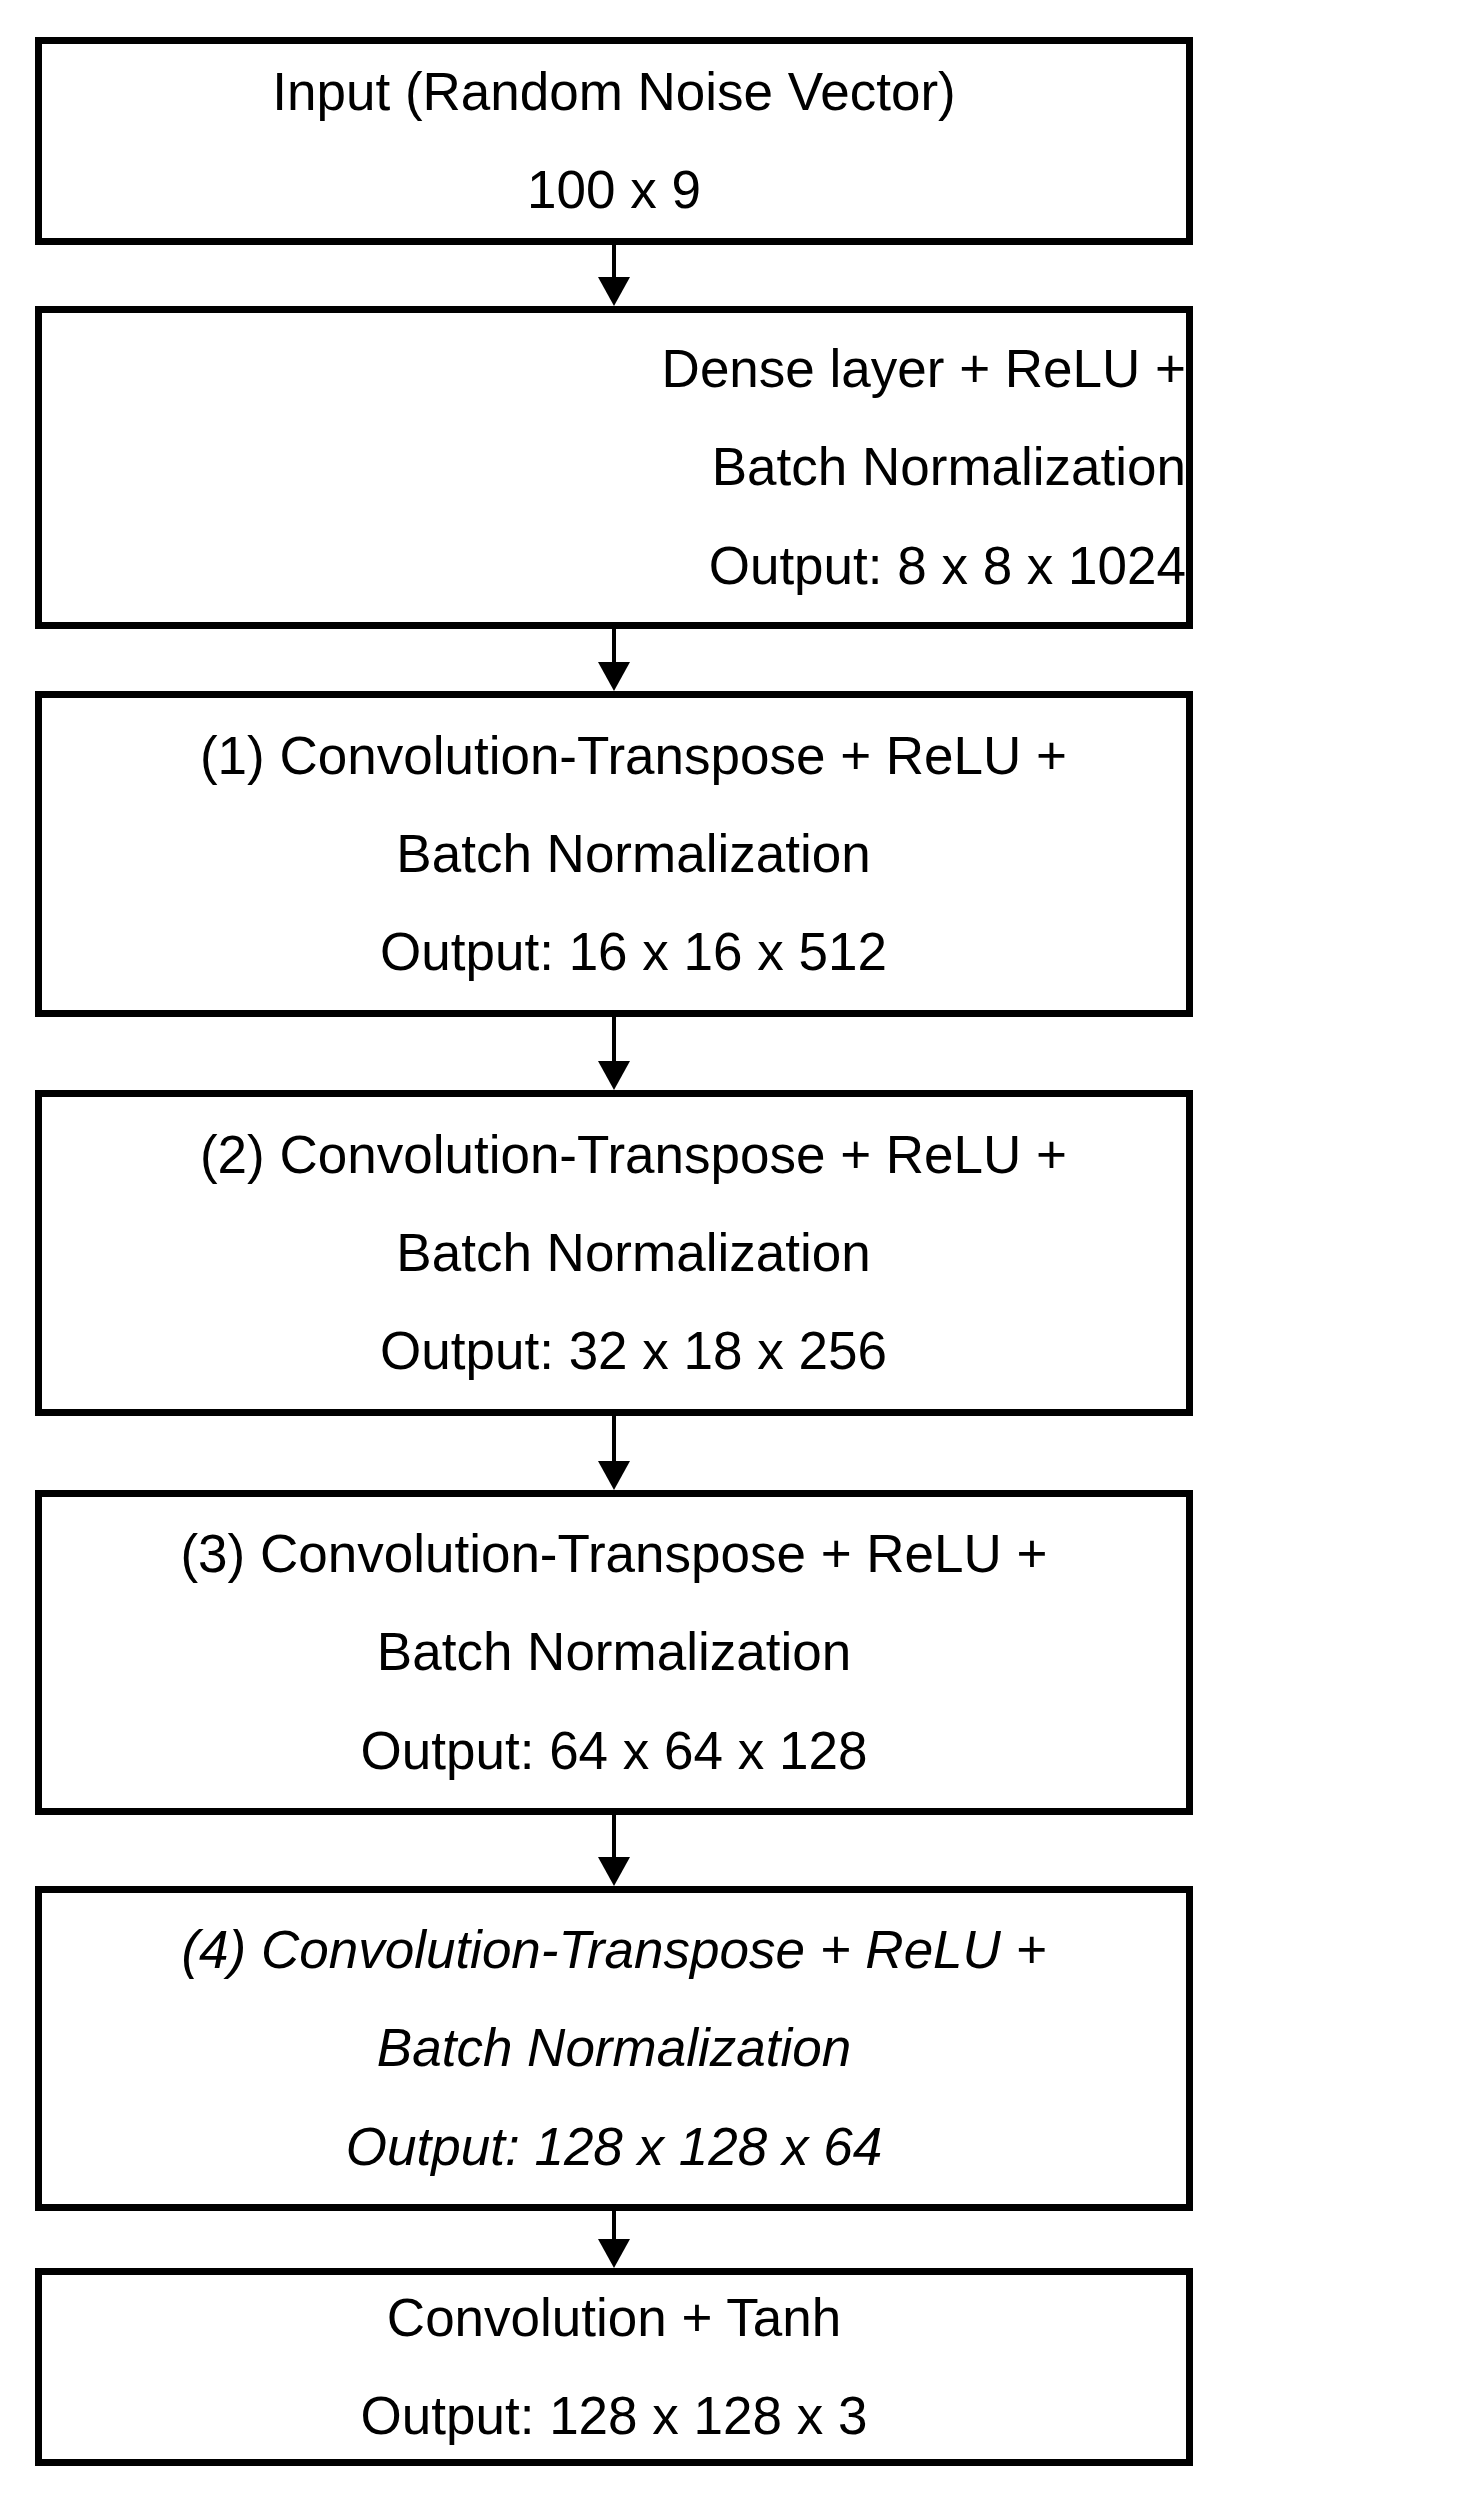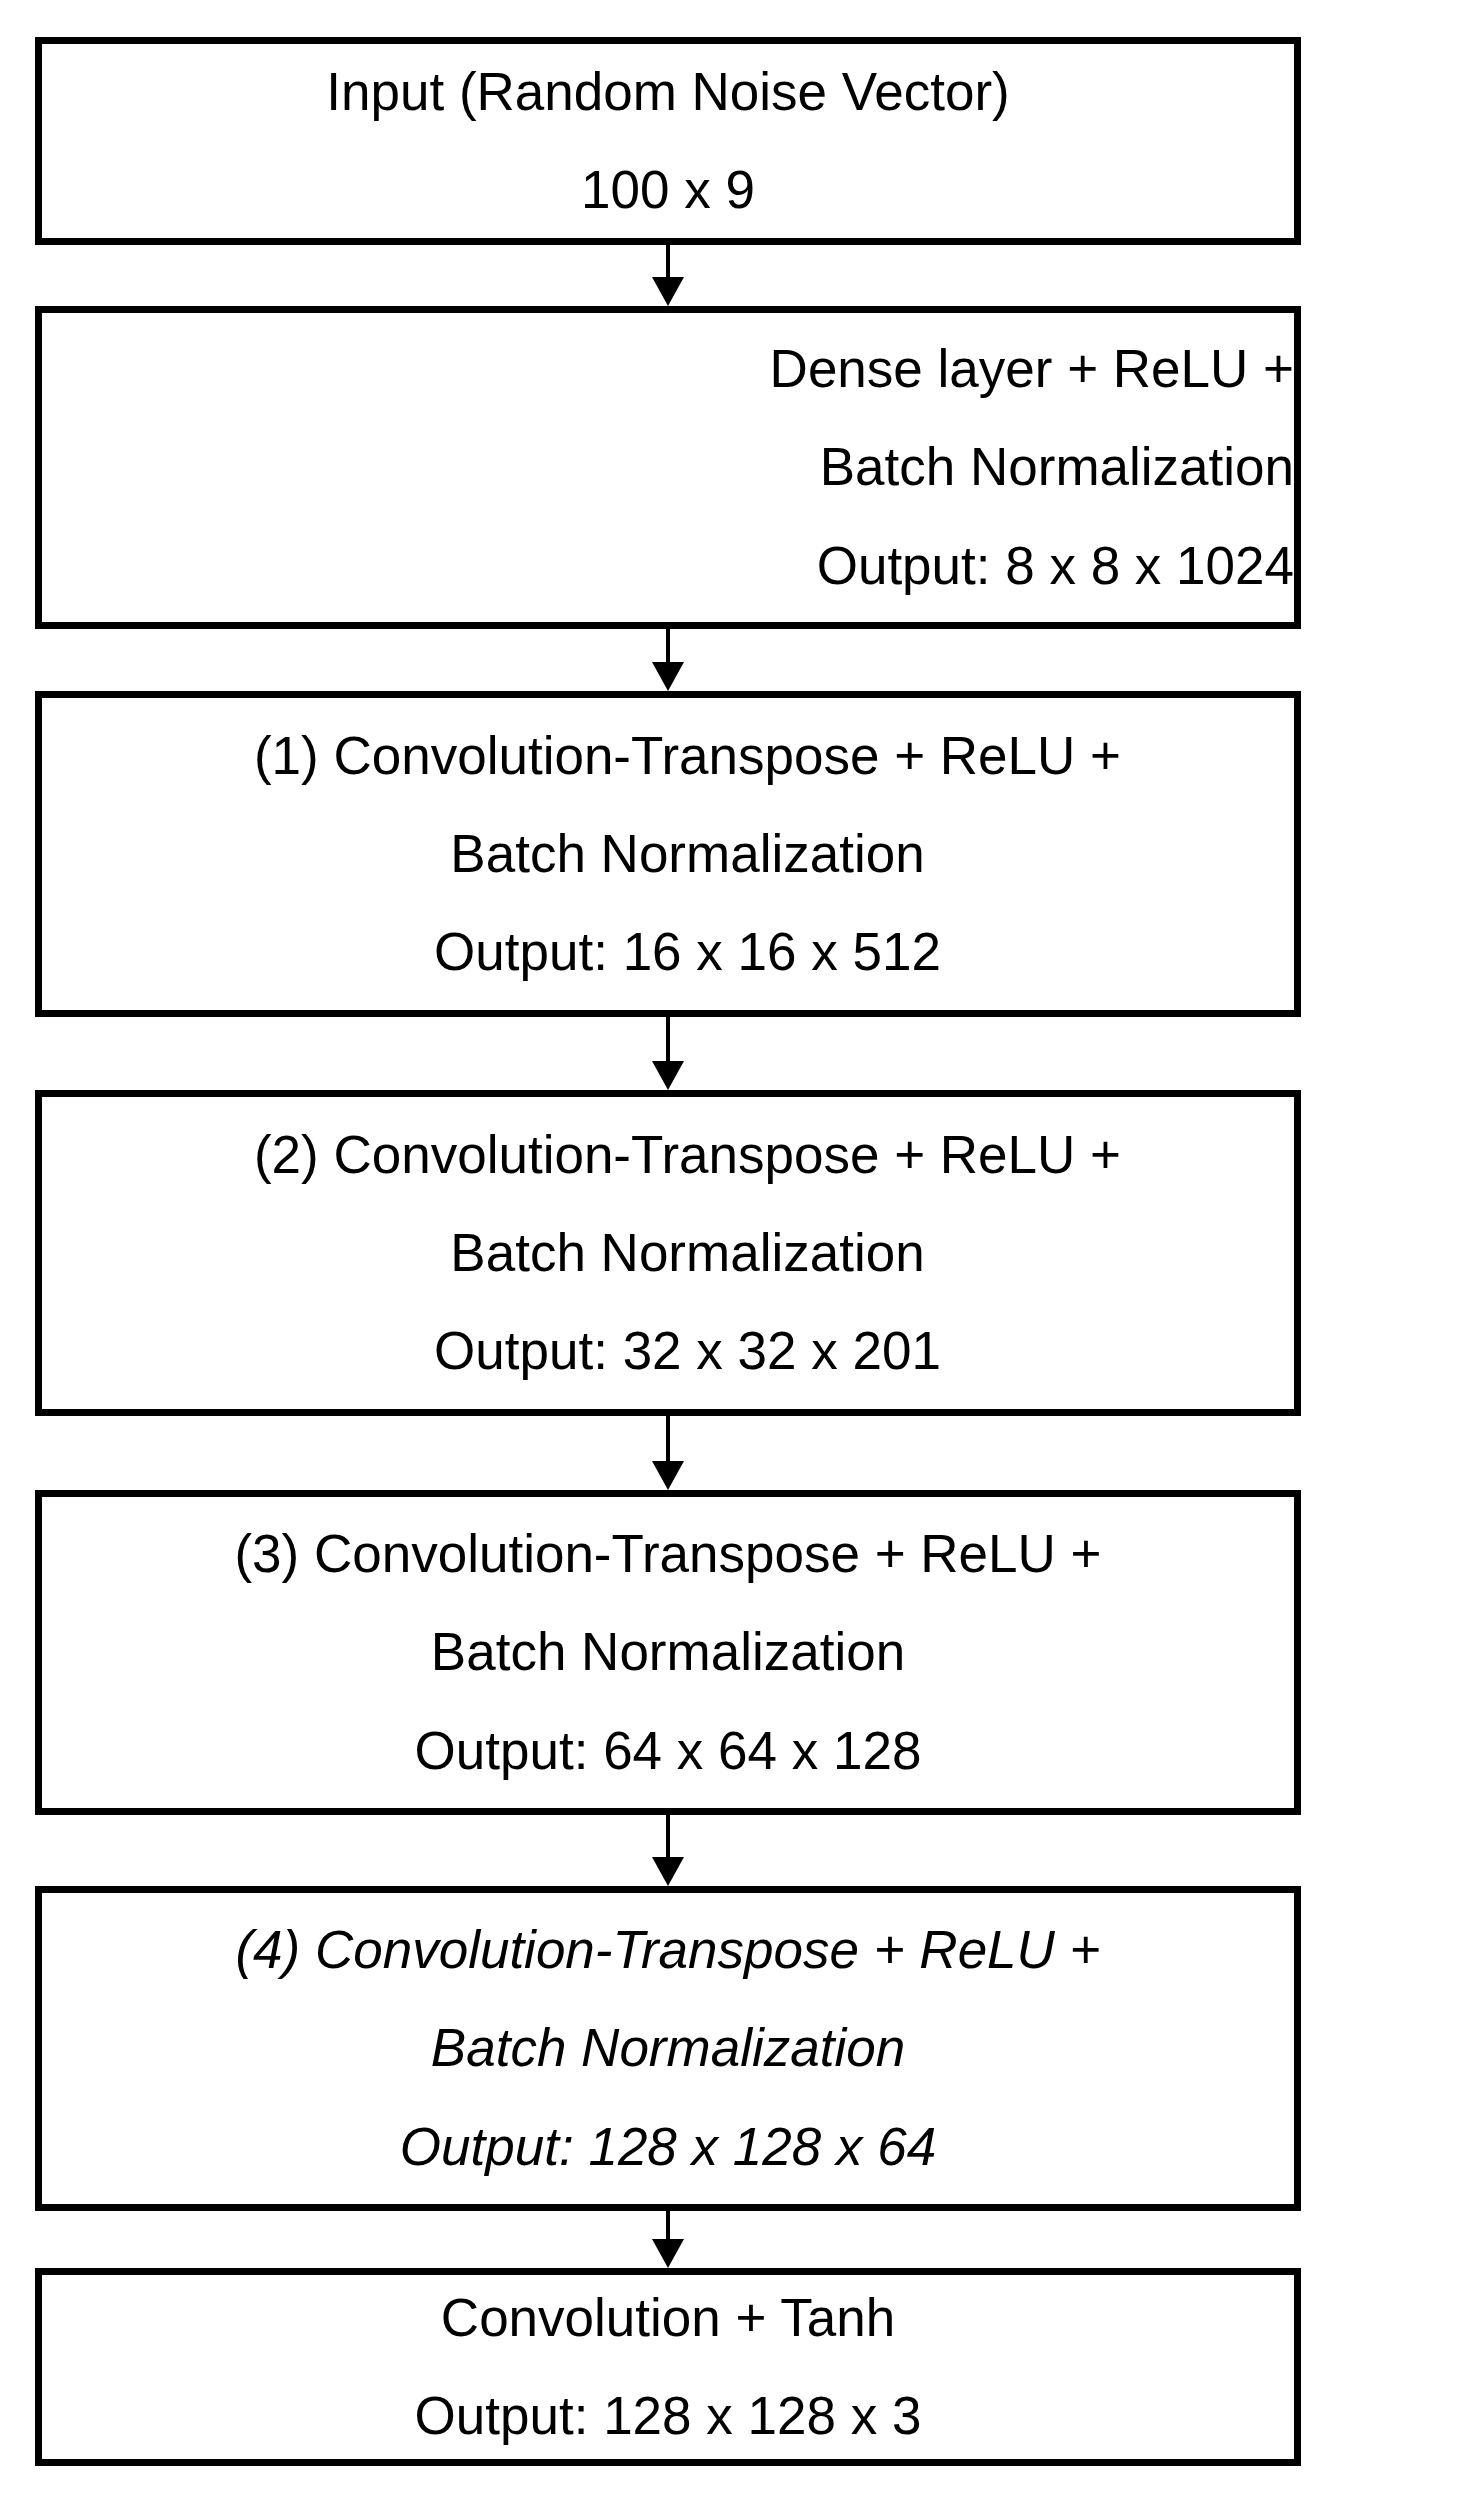--- a/index.html
+++ b/index.html
@@ -8,21 +8,21 @@
     width: 1483px;
     height: 2500px;
     position: relative;
     font-family: "Liberation Sans", sans-serif;
     color: #000000;
   }
   .diagram {
     position: absolute;
     top: 37px;
     left: 35px;
-    width: 1266px;
+    width: 1158px;
     display: flex;
     flex-direction: column;
     align-items: stretch;
   }
   .box {
     border: 7px solid #000000;
     background: #ffffff;
     display: flex;
     flex-direction: column;
     justify-content: center;
@@ -95,21 +95,21 @@
   </div>
 
   <div class="arrow g105">
     <div class="arrow-line"></div>
     <div class="arrow-head"></div>
   </div>
 
   <div class="box h470">
     <div class="line">(2) Convolution-Transpose + ReLU +</div>
     <div class="line">Batch Normalization</div>
-    <div class="line">Output: 32 x 32 x 201</div>
+    <div class="line">Output: 32 x 18 x 256</div>
   </div>
 
   <div class="arrow g106">
     <div class="arrow-line"></div>
     <div class="arrow-head"></div>
   </div>
 
   <div class="box h469">
     <div class="line">(3) Convolution-Transpose + ReLU +</div>
     <div class="line">Batch Normalization</div>

